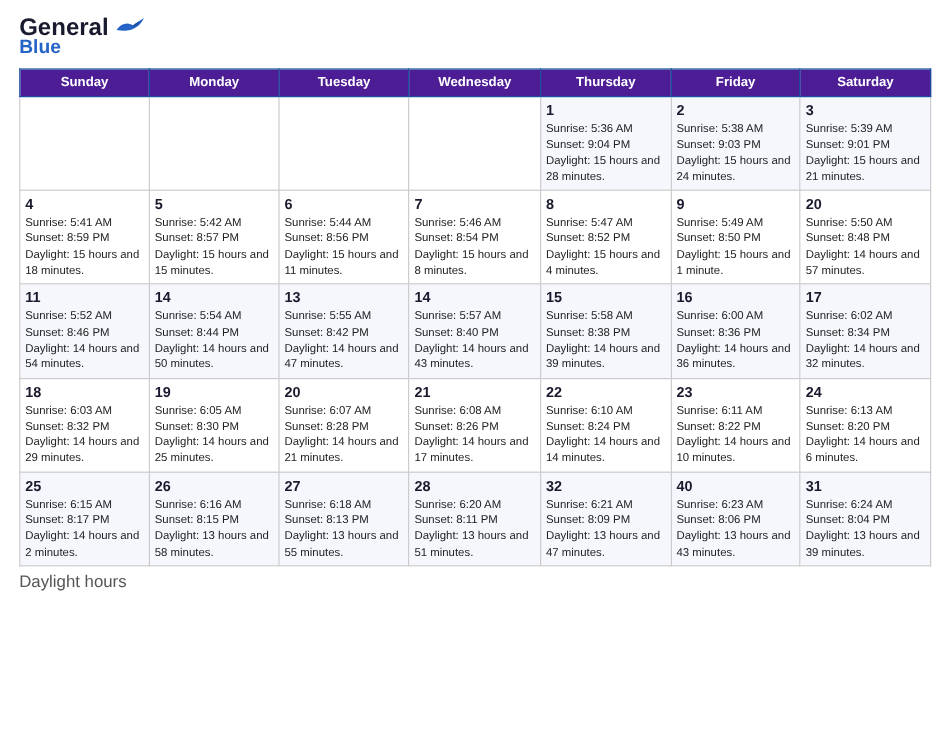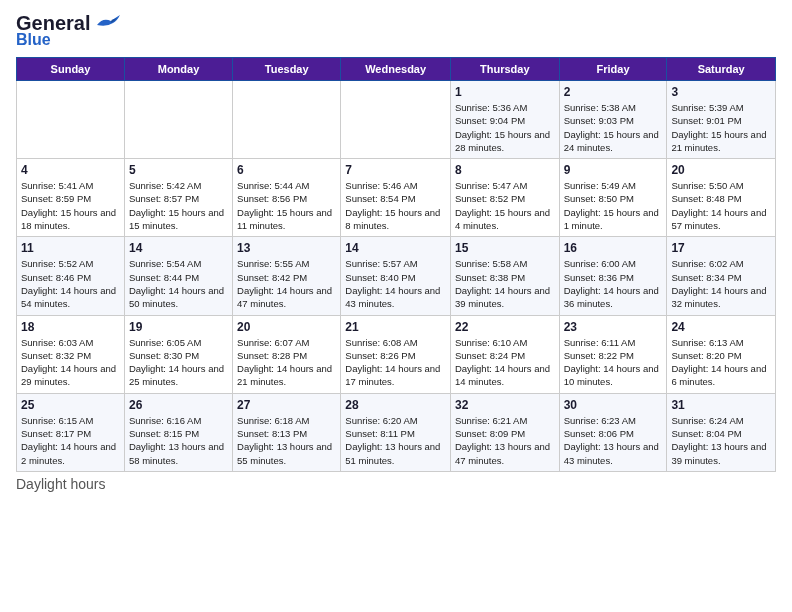--- a/index.html
+++ b/index.html
@@ -246,21 +246,21 @@
           </td>
           <td>
             <span class="day-num">28</span>
             <div class="day-info">Sunrise: 6:20 AM<br>Sunset: 8:11 PM<br>Daylight: 13 hours and 51 minutes.</div>
           </td>
           <td>
             <span class="day-num">32</span>
             <div class="day-info">Sunrise: 6:21 AM<br>Sunset: 8:09 PM<br>Daylight: 13 hours and 47 minutes.</div>
           </td>
           <td>
-            <span class="day-num">30</span>
+            <span class="day-num">40</span>
             <div class="day-info">Sunrise: 6:23 AM<br>Sunset: 8:06 PM<br>Daylight: 13 hours and 43 minutes.</div>
           </td>
           <td>
             <span class="day-num">31</span>
             <div class="day-info">Sunrise: 6:24 AM<br>Sunset: 8:04 PM<br>Daylight: 13 hours and 39 minutes.</div>
           </td>
         </tr>
       </tbody>
   </table>
 

